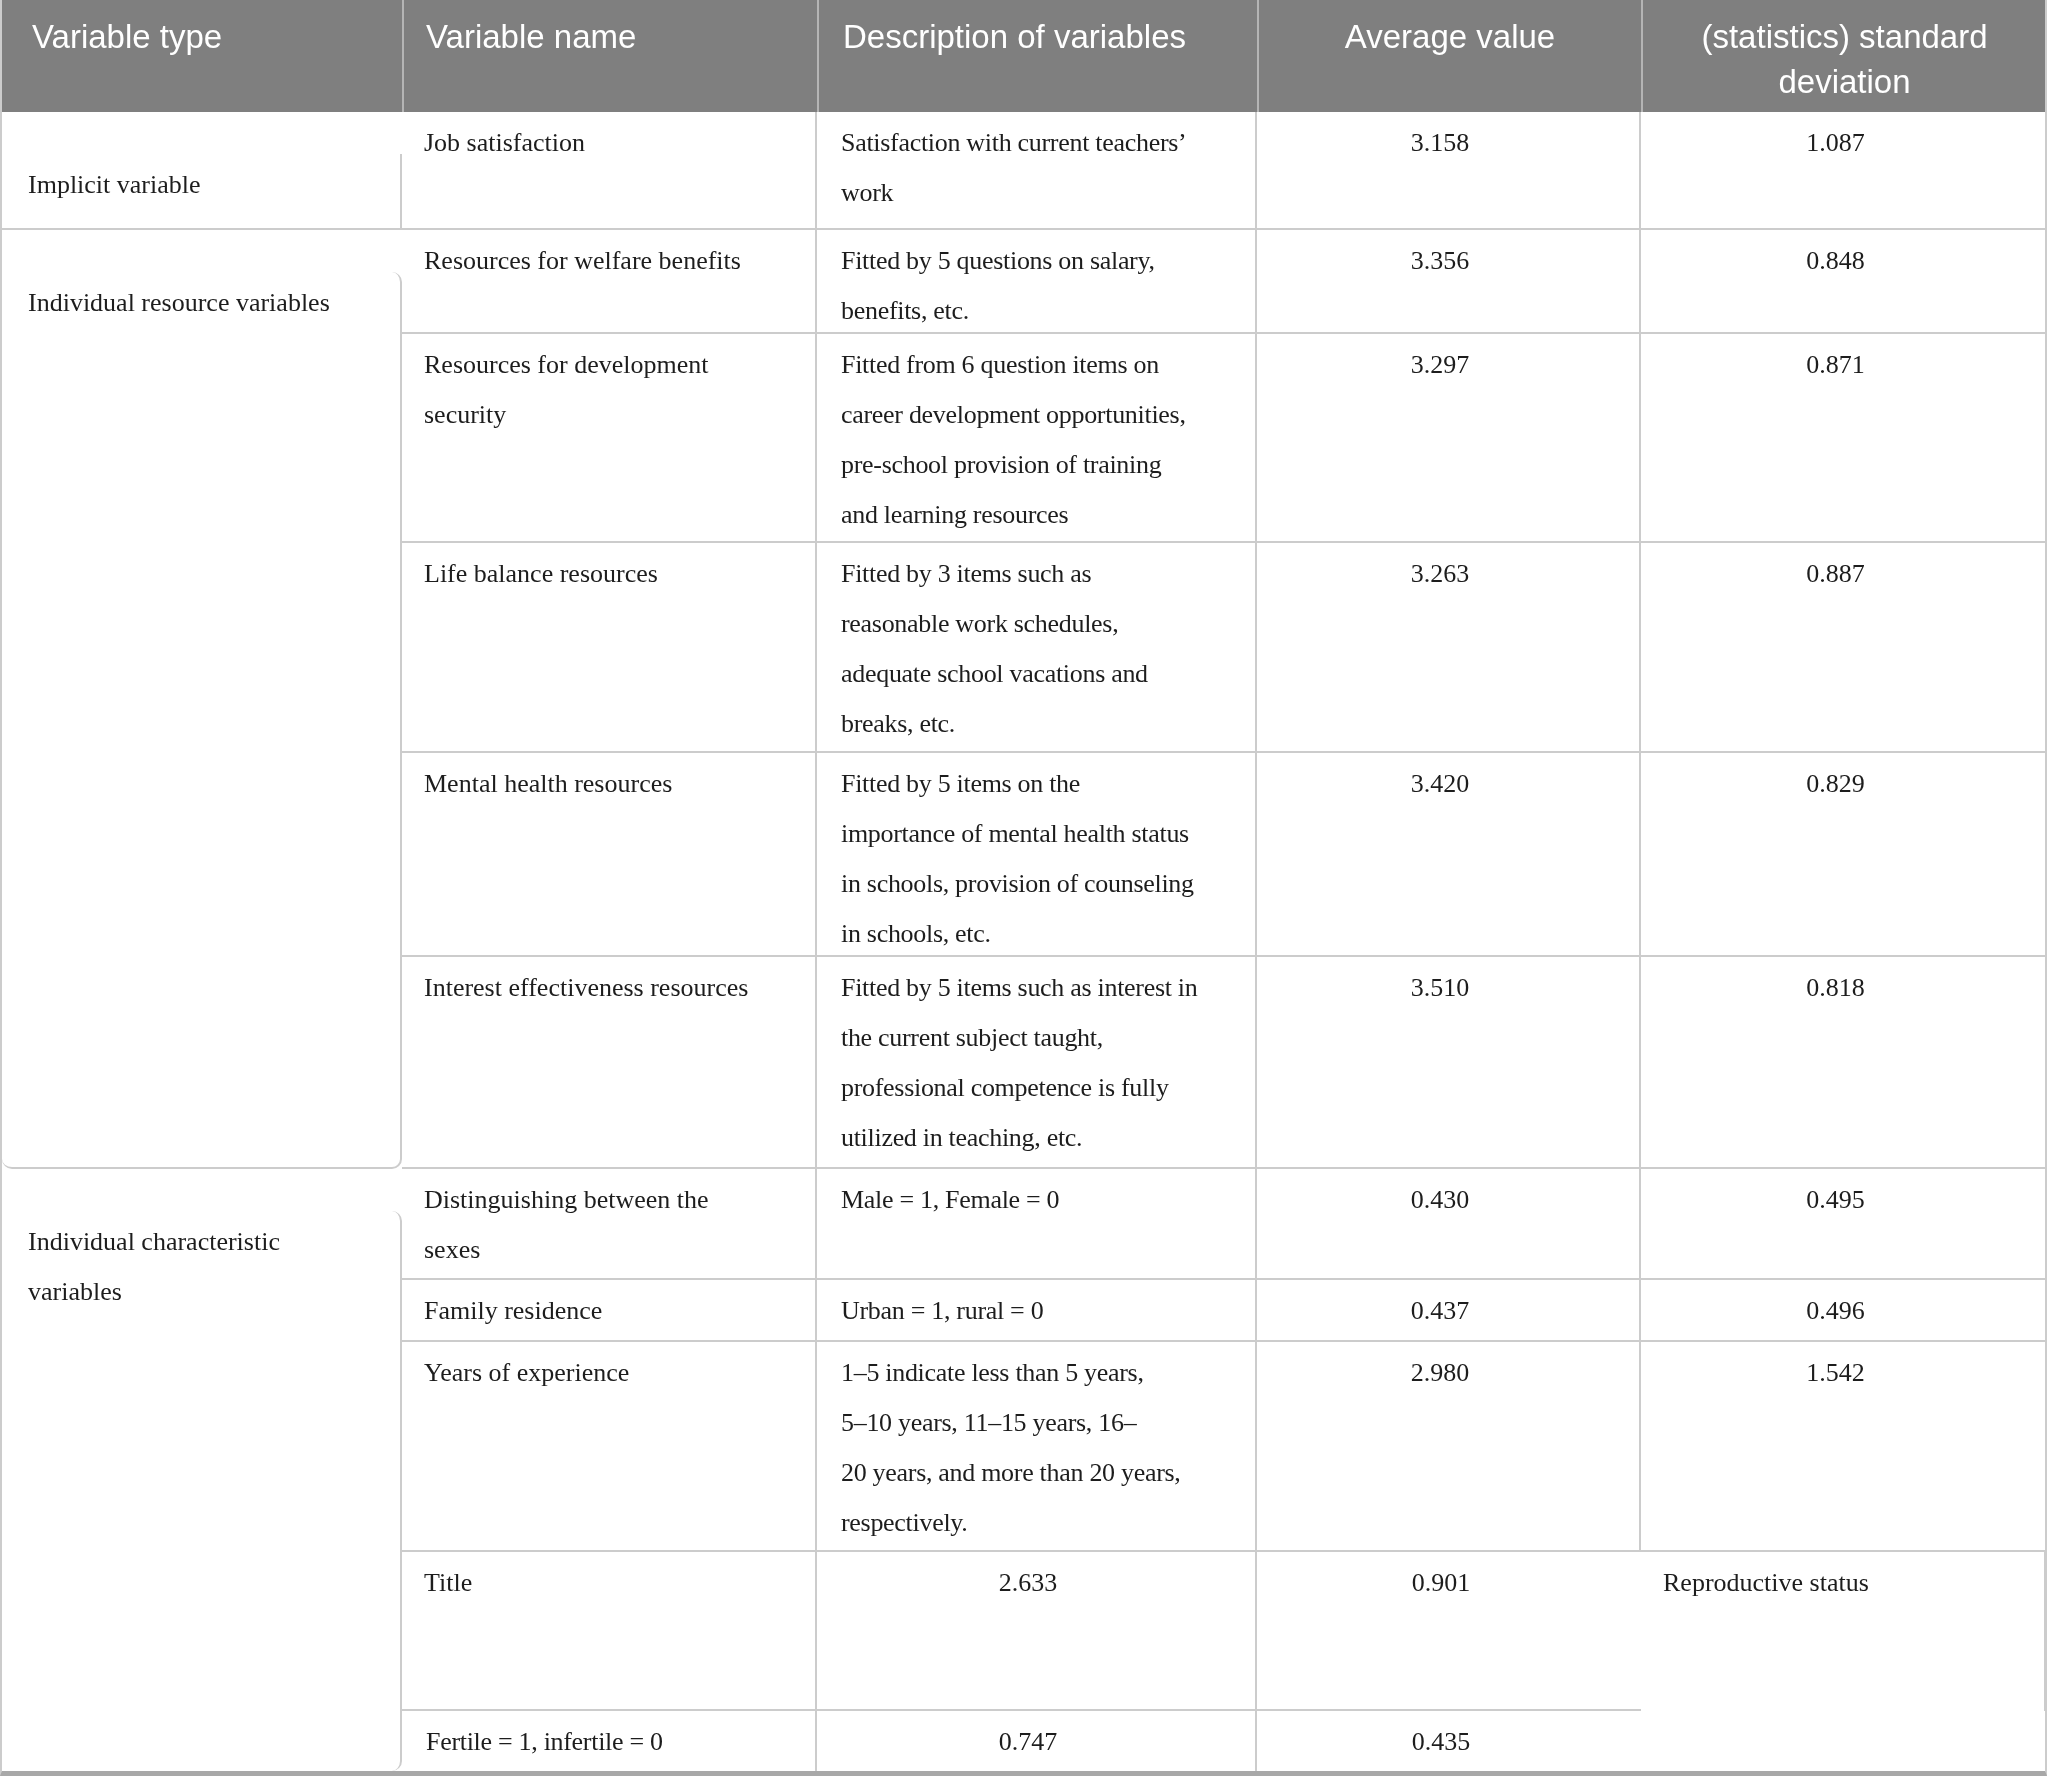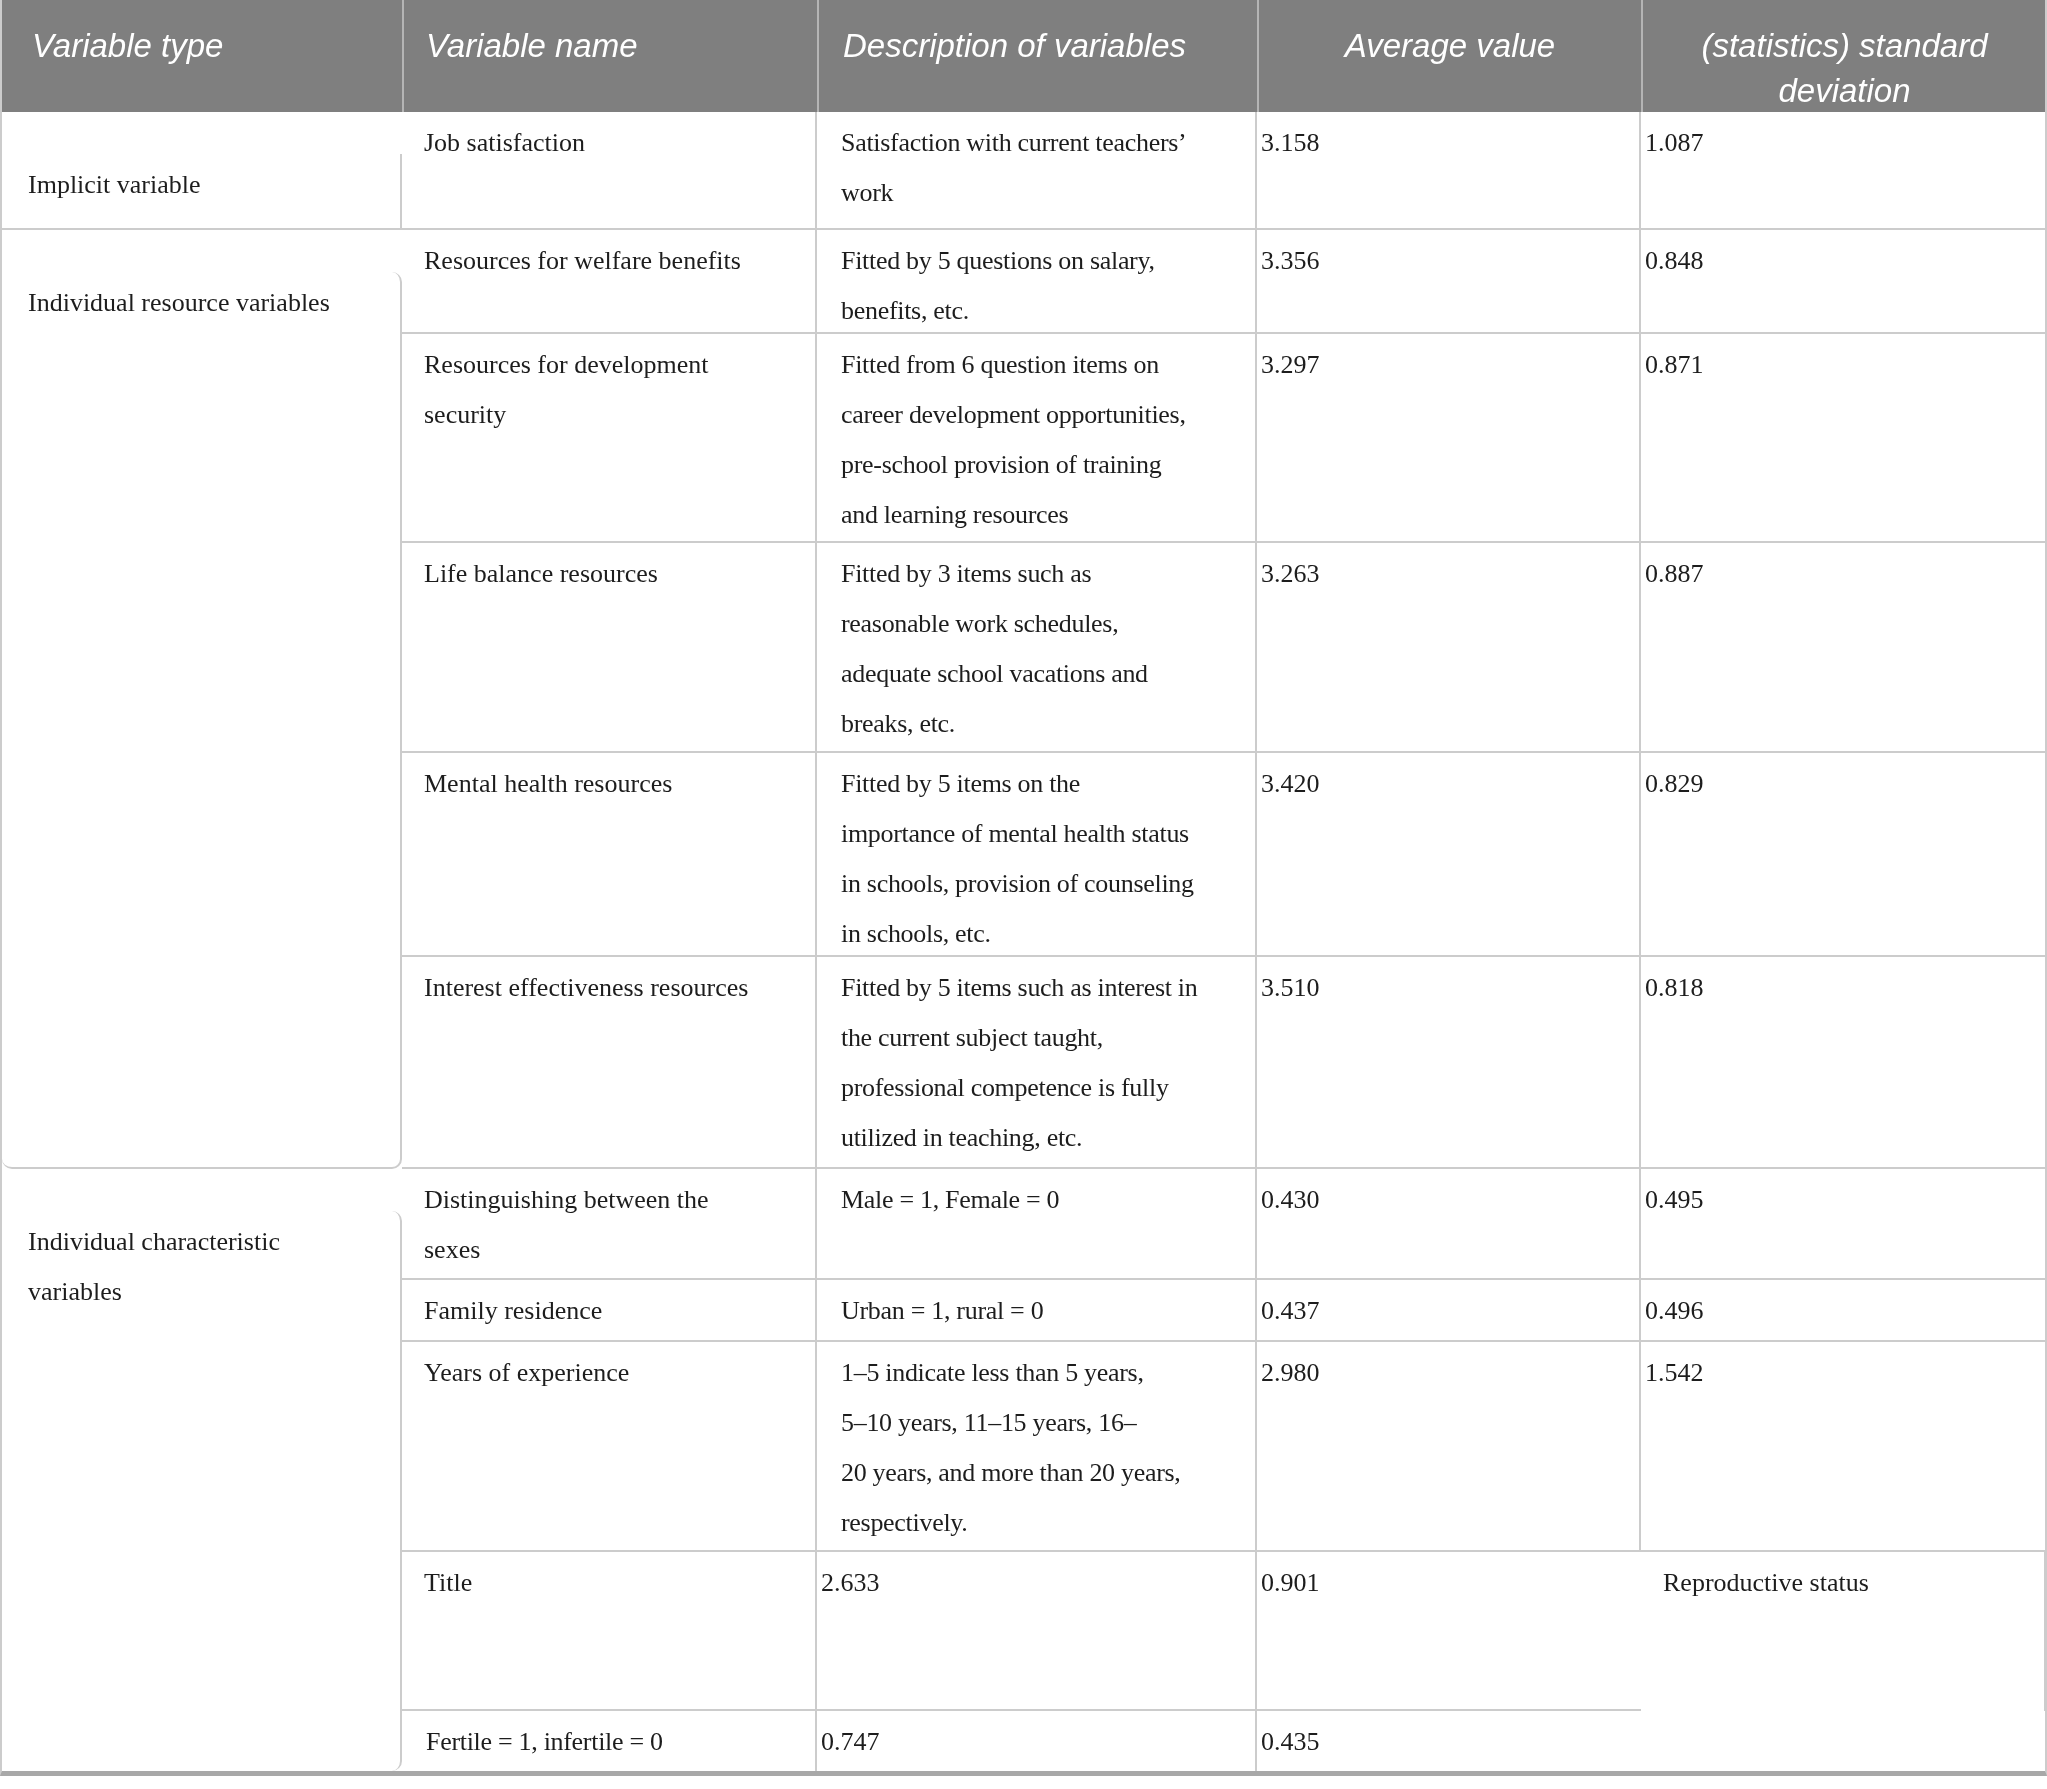--- a/index.html
+++ b/index.html
@@ -19,24 +19,23 @@
     grid-template-columns:400px 415px 440px 384px 405px;
     height:112px;
     background:#7f7f7f;
   }
   .th{
     box-sizing:border-box;
     color:#ffffff;
     font-family:"Liberation Sans",sans-serif;
     font-size:33px;
     line-height:45px;
-    padding-top:23px;
+    padding-top:14px;
     white-space:pre-line;
     overflow:hidden;
-    font-style:italic;
   }
   .th.sep{border-left:2px solid #b5b5b5;}
   .th.c1{padding-left:30px;}
   .th.c2{padding-left:22px;}
   .th.c3{padding-left:24px;}
   .th.c4,.th.c5{text-align:center;}
 
   
   .tbody{
     display:grid;
@@ -51,21 +50,21 @@
     font-size:26px;
     line-height:50px;
     color:#1d1d1d;
     padding:6px 8px 0 22px;
     white-space:pre-line;
     overflow:hidden;
   }
   .td.group{grid-column:1;padding-left:26px;margin-top:42px;}
   .td.span5{grid-row:span 5;border-radius:10px;}
   .td.desc{padding-left:24px;letter-spacing:-0.3px;}
-  .td.num{text-align:left;padding-left:4px;padding-right:20px;}
+  .td.num{text-align:center;padding-left:4px;padding-right:20px;}
   .td.c5{border-right:none;}
   .td.rlast{border-bottom:none;}
 </style>
 </head>
 <body>
 
 <div class="tbl">
 
   <div class="thead">
     <div class="th c1">Variable type</div>

